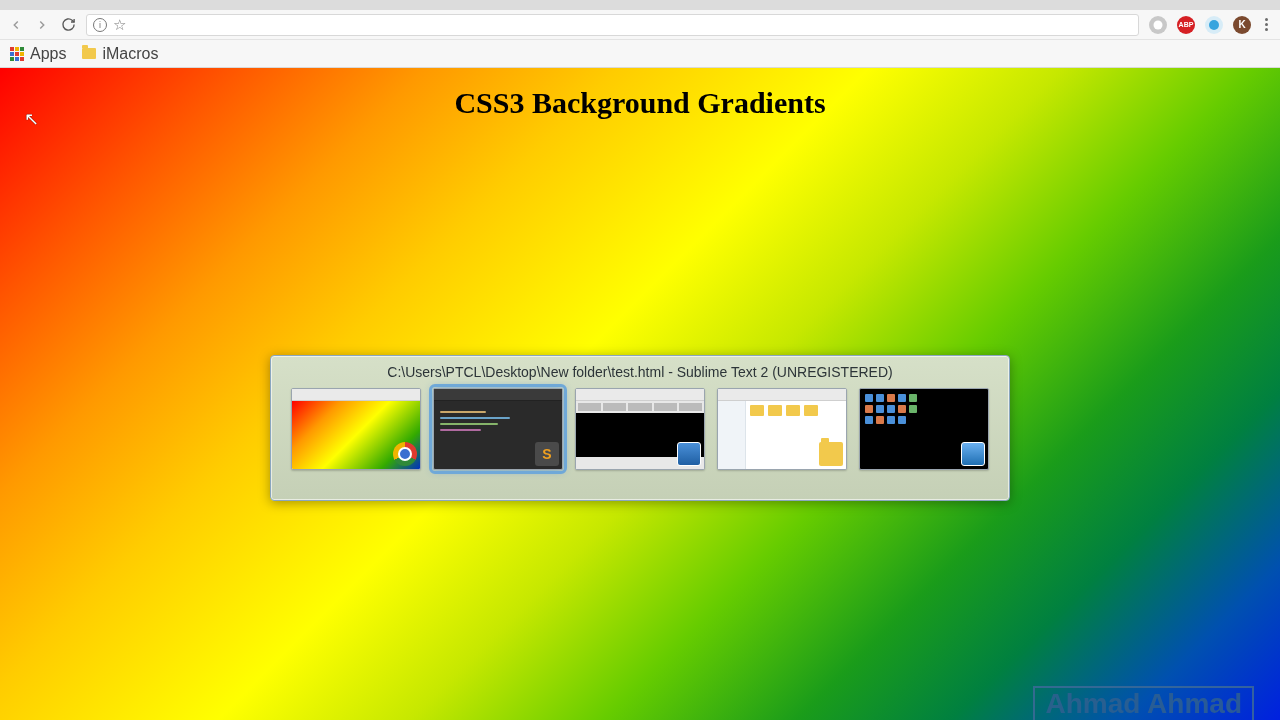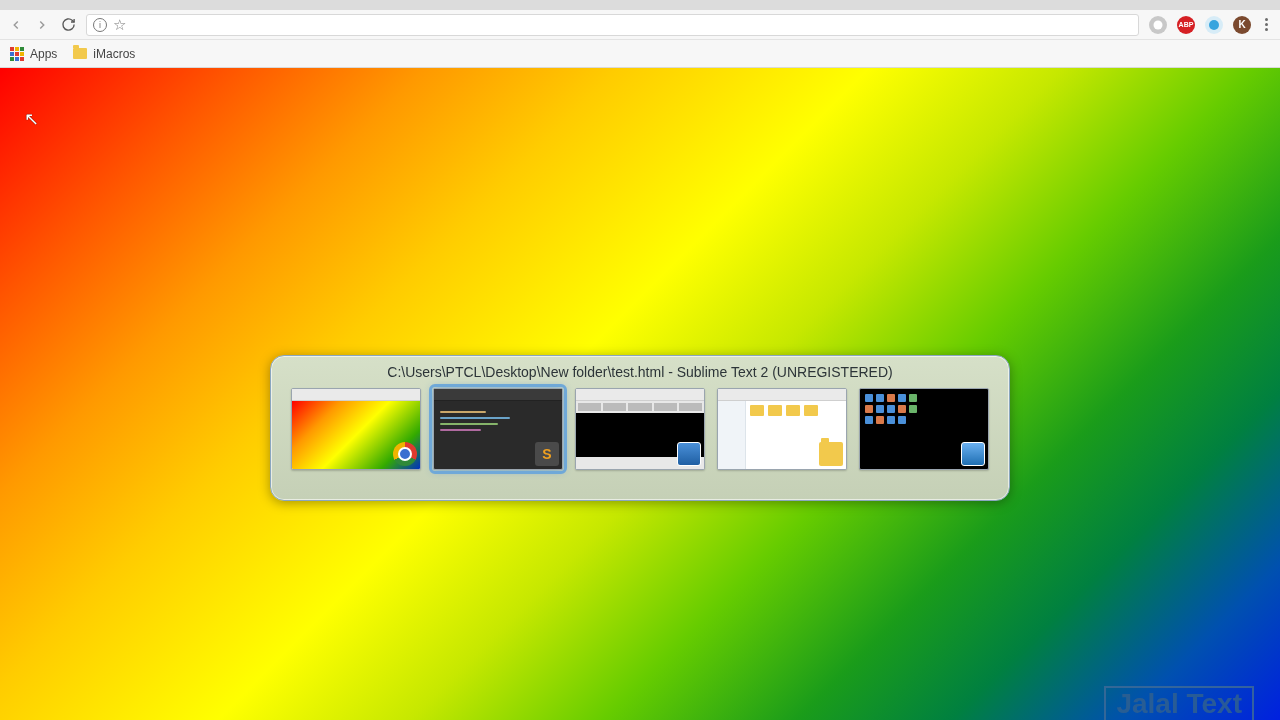--- a/index.html
+++ b/index.html
@@ -26,21 +26,21 @@
 .ext { width: 18px; height: 18px; border-radius: 50%; display: flex; align-items: center; justify-content: center; font-size: 10px; font-weight: bold; }
 .ext.grey { background: #c8c8c8; color: #fff; }
 .ext.abp { background: #d62024; color: #fff; font-size: 7px; }
 .ext.skype { background: #d7ecf7; color: #36a4de; }
 .ext.k { background: #7b4a2f; color: #fff; }
 .dots { display: flex; flex-direction: column; gap: 2px; padding: 0 4px; }
 .dots span { width: 3px; height: 3px; background: #6b6b6b; border-radius: 50%; }
 
 .bookmarks {
   height: 28px; background: #f7f7f7; display: flex; align-items: center;
-  padding: 0 10px; gap: 16px; border-bottom: 1px solid #d9d9d9; font-size: 12px; color: #444;
+  padding: 0 10px; gap: 16px; border-bottom: 1px solid #d9d9d9; font-size: 16px; color: #444;
 }
 .bm { display: flex; align-items: center; gap: 6px; cursor: pointer; }
 .apps-icon { width: 14px; height: 14px; display: grid; grid-template-columns: repeat(3,1fr); grid-template-rows: repeat(3,1fr); gap: 1px; }
 .apps-icon i:nth-child(1){background:#e03a2f}.apps-icon i:nth-child(2){background:#f0b400}.apps-icon i:nth-child(3){background:#2f8a38}
 .apps-icon i:nth-child(4){background:#3a6fd0}.apps-icon i:nth-child(5){background:#e03a2f}.apps-icon i:nth-child(6){background:#f0b400}
 .apps-icon i:nth-child(7){background:#2f8a38}.apps-icon i:nth-child(8){background:#3a6fd0}.apps-icon i:nth-child(9){background:#e03a2f}
 .folder-icon { width: 14px; height: 11px; background: #f2c94c; border-radius: 1px; position: relative; }
 .folder-icon::before{content:"";position:absolute;top:-3px;left:0;width:6px;height:3px;background:#f2c94c;border-radius:1px 1px 0 0;}
 
 .page {
@@ -50,21 +50,21 @@
     #ffff00 45%, #c6e800 55%, #66cc00 65%, #1a9c1a 75%,
     #008040 83%, #0050b0 92%, #0020e0 100%);
 }
 .page h1 { text-align: center; padding-top: 18px; font-family: "Times New Roman", serif; font-size: 30px; font-weight: bold; color: #000; }
 .cursor { position: absolute; left: 24px; top: 40px; font-size: 18px; color: #fff; text-shadow: 0 0 1px #000; pointer-events: none; }
 .watermark { position: absolute; right: 26px; bottom: 0; font-size: 28px; font-weight: bold; color: #306090; opacity: .85; border: 2px solid #3c6a98; border-bottom: none; padding: 0 10px; }
 
 .alttab {
   position: absolute; top: 287px; left: 270px; width: 740px; height: 146px;
   background: linear-gradient(#d6e0c8, #c5d0b6);
-  border: 1px solid #8aa6bf; border-radius: 14px;
+  border: 1px solid #8aa6bf; border-radius: 4px;
   box-shadow: 0 2px 12px rgba(0,0,0,.35), inset 0 0 0 1px rgba(255,255,255,.6);
   padding: 8px 12px 10px;
 }
 .alttab-title { text-align: center; font-size: 14px; color: #2c3438; margin-bottom: 8px; }
 .thumbs { display: flex; gap: 12px; justify-content: center; }
 .thumb {
   width: 130px; height: 82px; border: 1px solid #9aa5af; border-radius: 2px;
   background: #fff; position: relative; overflow: hidden; cursor: pointer;
   box-shadow: 0 1px 2px rgba(0,0,0,.2);
 }
@@ -165,20 +165,21 @@
       </span>
     <span>Apps</span>
   </div>
   <div class="bm">
     <span class="folder-icon"></span>
     <span>iMacros</span>
   </div>
 </div>
 
 <div class="page">
+  <h1>CSS3 Background Gradients</h1>
   <div class="cursor">↖</div>
 
   <div class="alttab">
     <div class="alttab-title">C:\Users\PTCL\Desktop\New folder\test.html - Sublime Text 2 (UNREGISTERED)</div>
     <div class="thumbs">
 
       <div class="thumb t-chrome">
         <div class="bar"></div>
           <div class="body"></div>
         <div class="app"></div>
@@ -241,14 +242,14 @@
             <i></i>
             <i></i>
             <i></i>
           </div>
         <div class="app"></div>
       </div>
 
     </div>
   </div>
 
-  <div class="watermark">Jalal Text</div>
+  <div class="watermark">Ahmad Ahmad</div>
 </div>
 
 </body></html>

